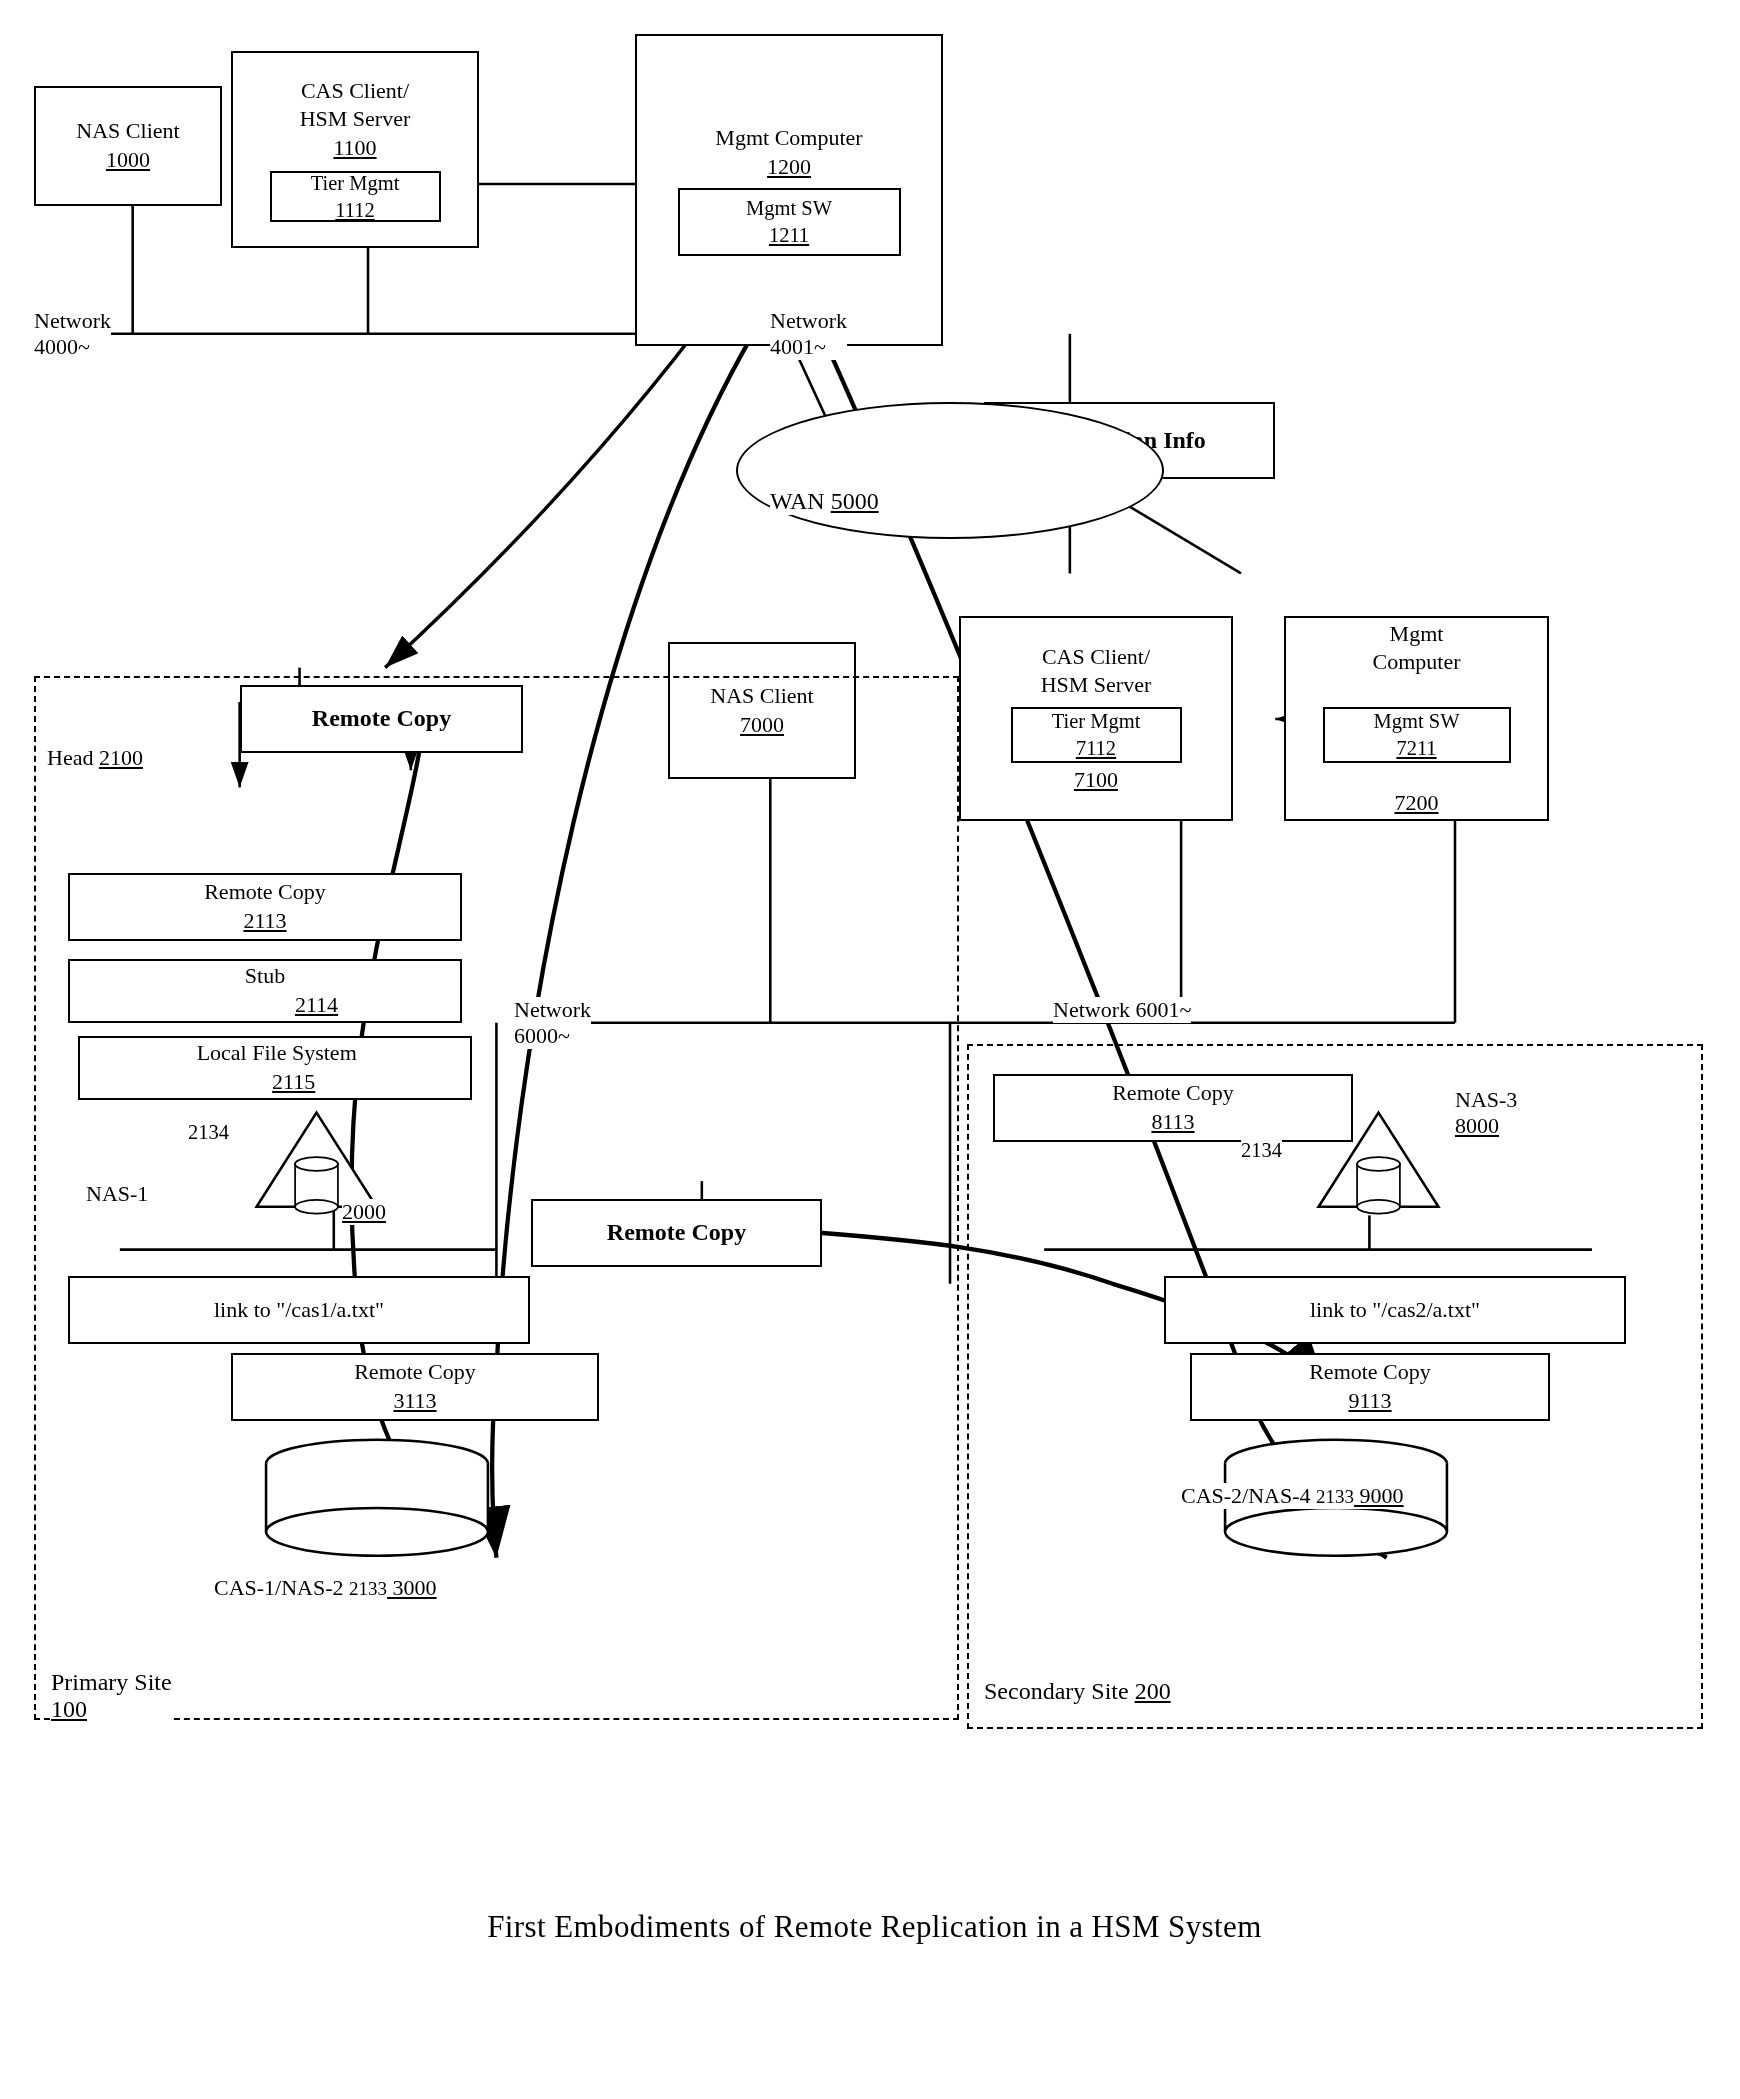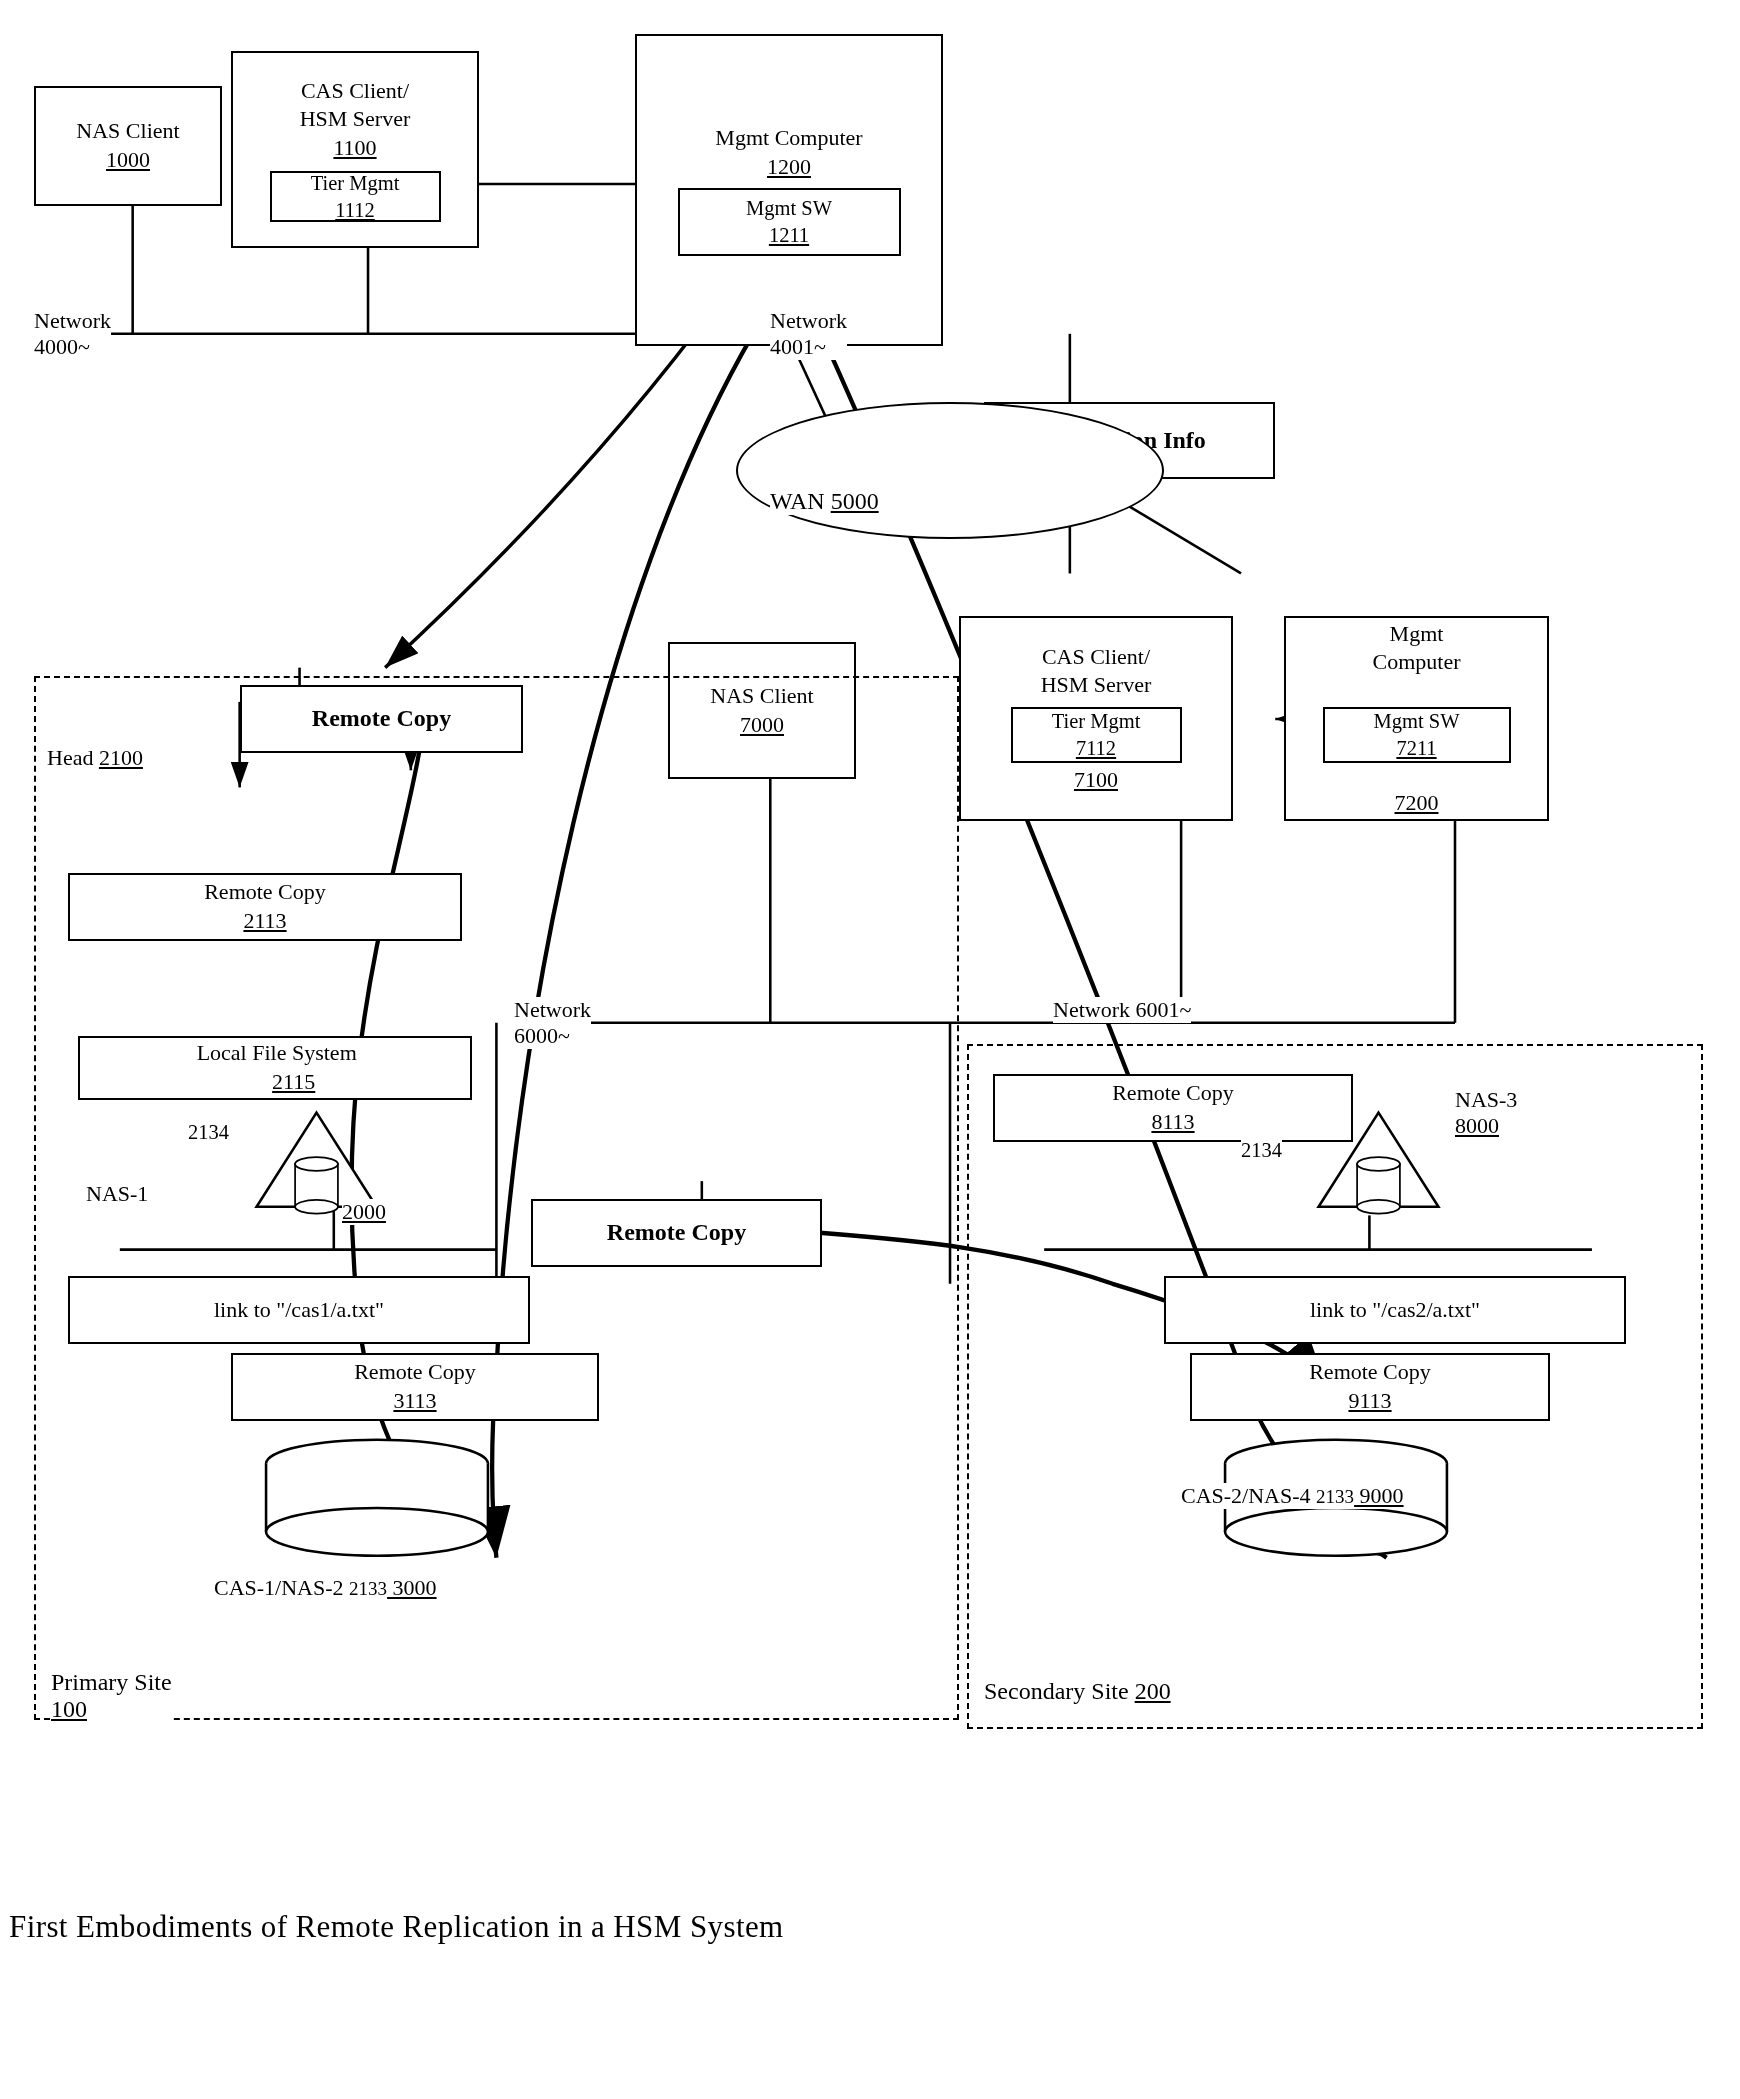--- a/index.html
+++ b/index.html
@@ -13,20 +13,21 @@
     }
 
     .diagram-container {
       position: relative;
       width: 1740px;
       height: 1883px;
       background: #fff;
     }
 
     .caption-area {
+      text-align: center;
       padding: 26px 0 17px 0;
       font-size: 31px;
       font-weight: normal;
       letter-spacing: 0.4px;
       margin-left: 9px;
     }
 
     
     .svg-overlay {
       position: absolute;
@@ -253,20 +254,24 @@
 
   <div class="box" style="left:240px; top:685px; width:283px; height:68px; font-size:24px; font-weight:bold; background:#fff; z-index:10;">
     <span>Remote Copy</span>
   </div>
 
   <div class="box" style="left:68px; top:873px; width:394px; height:68px; font-size:22px;">
     <span>Remote Copy  </span>
       <span class="underline">2113</span>
   </div>
 
+  <div class="box" style="left:68px; top:959px; width:394px; height:64px; font-size:22px;">
+    <span>Stub</span>
+    <span class="underline" style="margin-left:103px;">2114</span>
+  </div>
 
   <div class="box" style="left:78px; top:1036px; width:394px; height:64px; font-size:22px;padding-left:12px;">
     <span>Local File System</span>
     <span class="underline" style="margin-left:34px;">2115</span>
   </div>
 
   <div class="label" style="left:86px; top:1181px; font-size:22px;">
     <span>NAS-1</span>
   </div>
 

